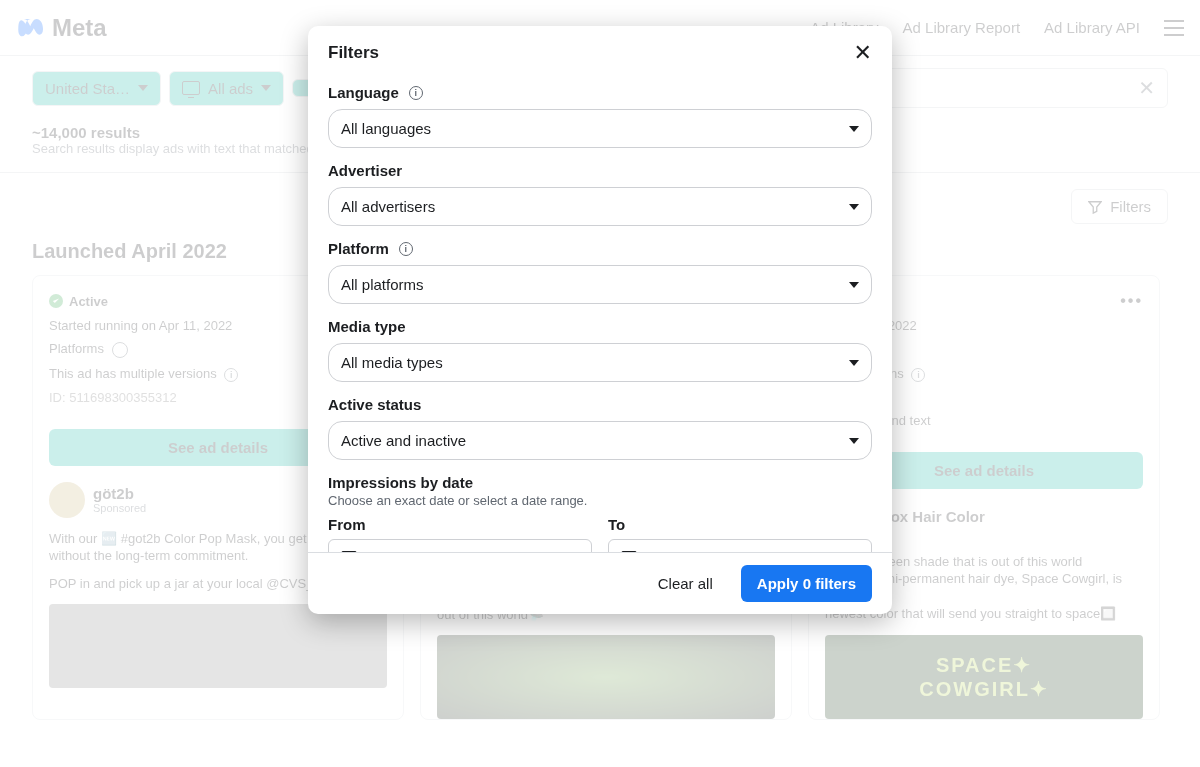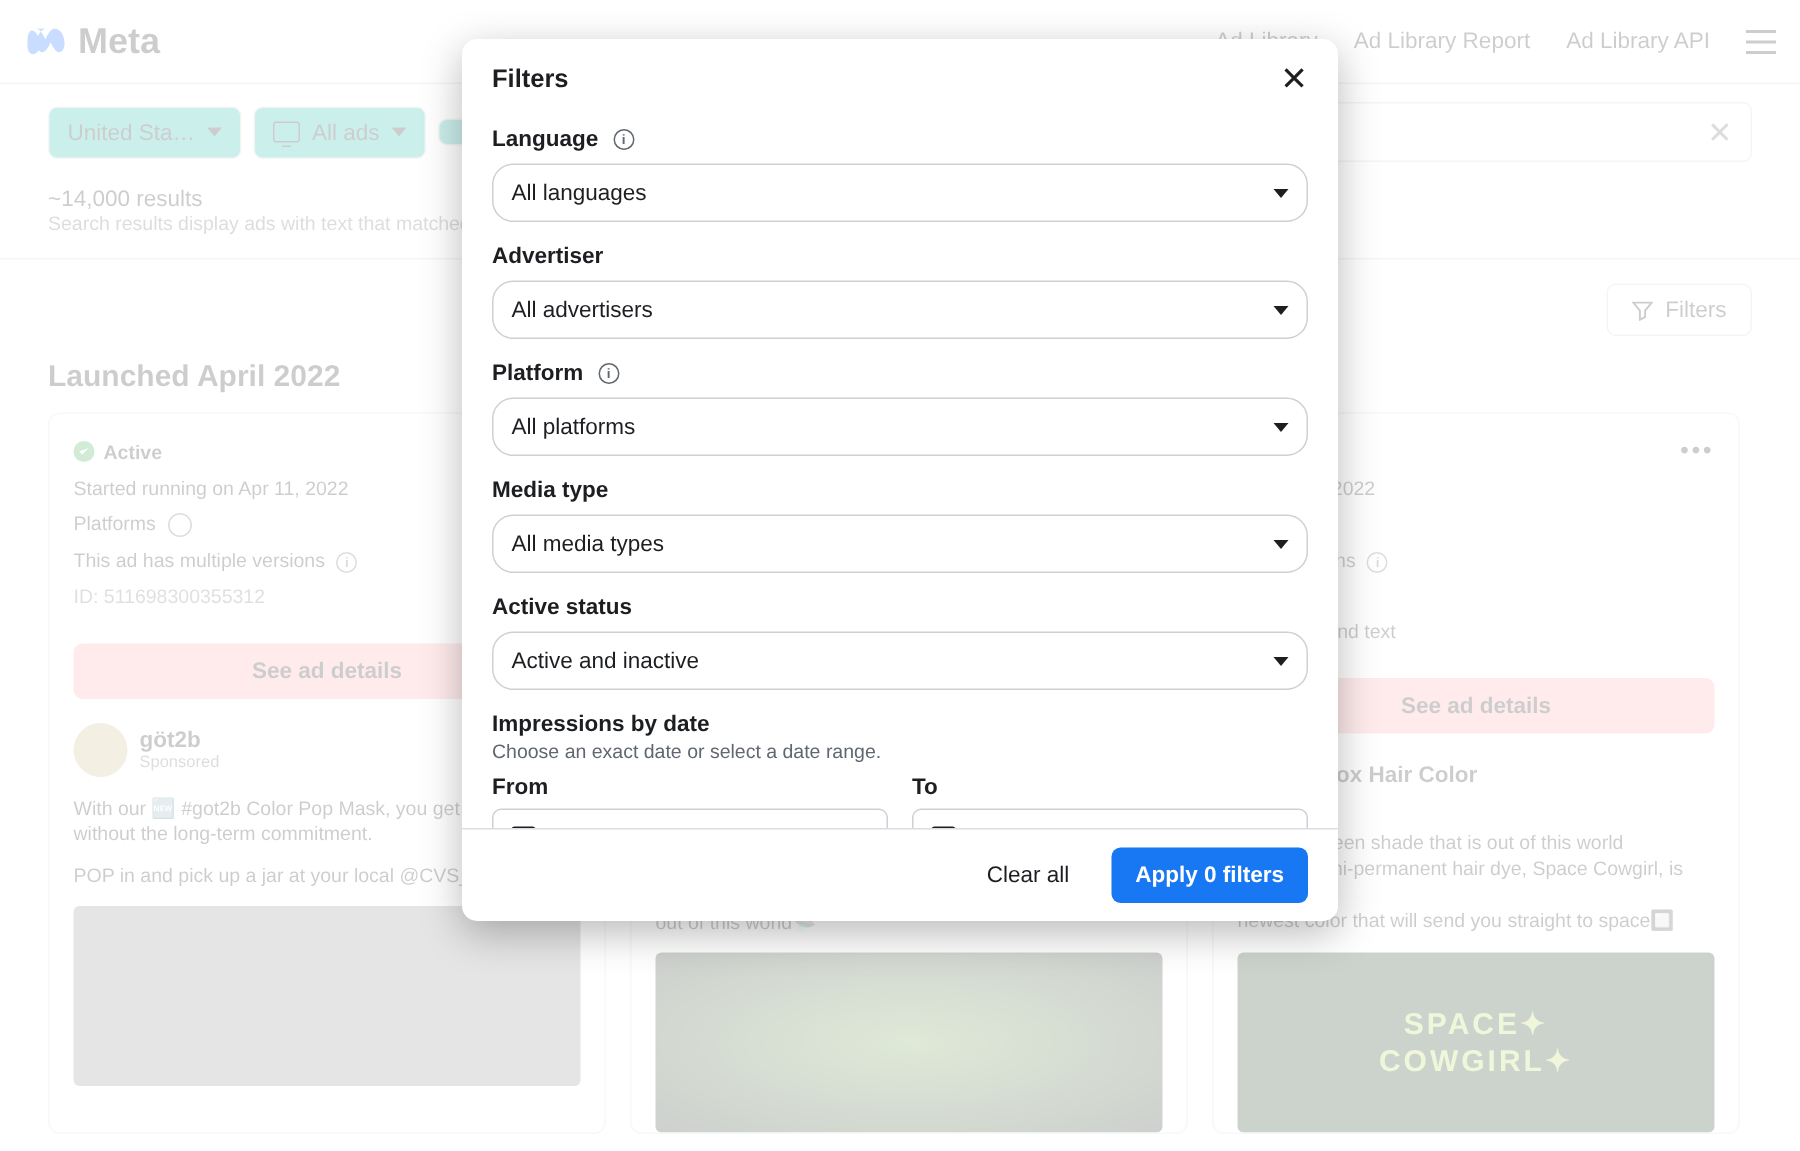--- a/index.html
+++ b/index.html
@@ -41,28 +41,28 @@
 .active-badge { display:flex; align-items:center; gap:6px; font-size:13px; font-weight:600; }
 .active-dot { width:14px; height:14px; border-radius:50%; background:#31a24c; display:flex; align-items:center; justify-content:center; }
 .active-dot svg { width:8px; height:8px; fill:#fff; }
 .more-dots { cursor:pointer; font-weight:700; letter-spacing:2px; }
 .meta-line { font-size:13px; color:#1c1e21; margin-top:8px; }
 .meta-line.muted { color:#737373; }
 .platform-icons { display:inline-flex; gap:6px; vertical-align:middle; margin-left:4px; }
 .p-icon { width:16px; height:16px; border:1px solid #606770; border-radius:3px; }
 .p-icon.round { border-radius:50%; }
 .info-circ { display:inline-flex; width:14px; height:14px; border:1.5px solid #606770; border-radius:50%; align-items:center; justify-content:center; font-size:9px; font-weight:700; color:#606770; margin-left:4px; }
-.see-details { background:#fca5a5; margin:8px 16px 16px; border-radius:6px; text-align:center; padding:10px 0; font-size:15px; font-weight:600; cursor:pointer; }
+.see-details { background:#14b8a6; margin:8px 16px 16px; border-radius:6px; text-align:center; padding:10px 0; font-size:15px; font-weight:600; cursor:pointer; }
 .sponsor-row { display:flex; align-items:center; gap:8px; padding:0 16px; }
 .avatar { width:36px; height:36px; border-radius:50%; background:#c9b47c; }
 .avatar.fox { background:#e36414; }
 .sponsor-name { font-size:15px; font-weight:700; }
 .sponsored { font-size:11px; color:#606770; }
 .ad-copy { padding:12px 16px 0 16px; font-size:13px; line-height:1.35; }
-.ad-img { margin:12px 16px 0; height:120px; background:#888; border-radius:4px; }
+.ad-img { margin:12px 16px 0; height:84px; background:#888; border-radius:4px; }
 .ad-img.green { background:radial-gradient(ellipse at center,#6b9b4a,#1f2a1f); }
 .space-cowgirl { background:#1a3a1a; display:flex; align-items:center; justify-content:center; flex-direction:column; color:#b8d658; font-family:monospace; font-size:20px; font-weight:bold; letter-spacing:2px; text-align:center; }
 
 
 .overlay { position:absolute; inset:0; background:rgba(255,255,255,0.78); display:flex; align-items:flex-start; justify-content:center; padding-top:26px; }
 .modal { width:584px; background:#fff; border-radius:10px; box-shadow:0 8px 28px rgba(0,0,0,0.28); overflow:hidden; }
 .modal-head { display:flex; align-items:center; justify-content:space-between; padding:16px 20px 8px; }
 .modal-title { font-size:17px; font-weight:700; }
 .modal-close { font-size:22px; cursor:pointer; color:#1c1e21; line-height:1; }
 .modal-body { padding:4px 20px 16px; max-height:480px; overflow:hidden; }
@@ -120,21 +120,21 @@
   </div>
   <div class="chip" style="padding:8px 12px 8px 8px">
       <span style="width:8px"></span>
     </div>
   <div class="search-clear-bar">
     <span class="x">✕</span>
   </div>
 </div>
 
 <div class="summary">
-  <div style="font-weight:400;font-size:15px">~14,000 results</div>
+  <div style="font-weight:700;font-size:15px">~14,000 results</div>
   <p>Search results display ads with text that matched yo</p>
 </div>
 
 <div class="filters-btn-row">
   <div class="filters-btn">
     <svg class="funnel" viewBox="0 0 16 16">
         <path fill="none" stroke="#1c1e21" stroke-width="1.5" d="M1 2h14l-5 6v5l-4 2v-7z"></path>
       </svg>
     <span>Filters</span>
   </div>

